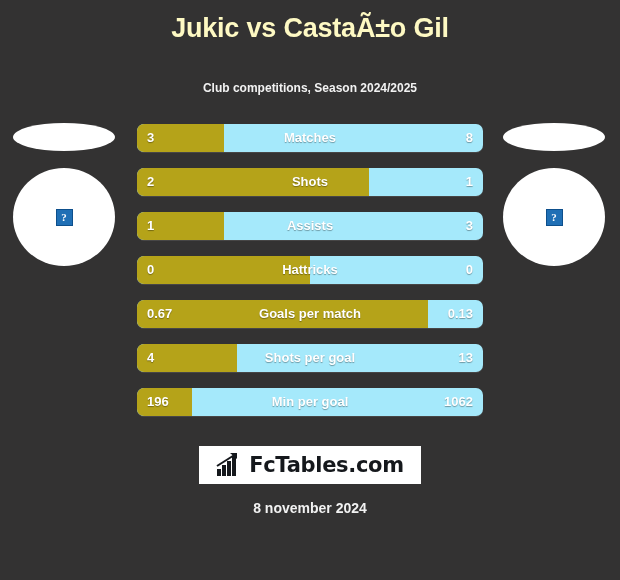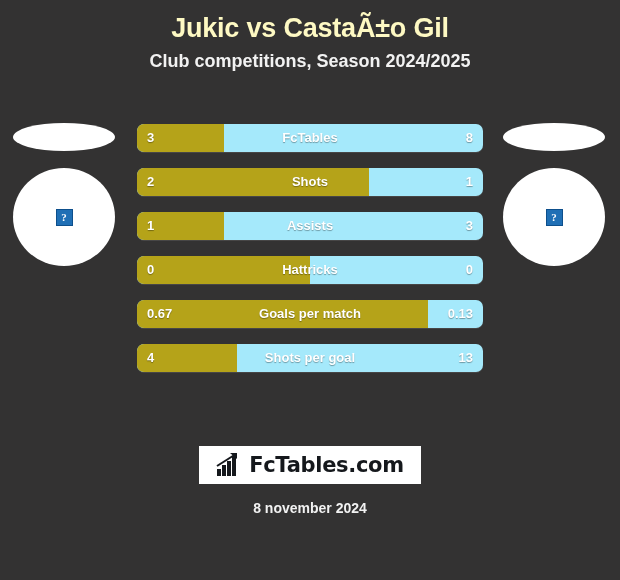--- a/index.html
+++ b/index.html
@@ -23,22 +23,22 @@
   }
   .match-title {
     font-size: 27px;
     font-weight: bold;
     color: #fef9c3;
     letter-spacing: -0.2px;
     line-height: 32px;
     white-space: nowrap;
   }
   .subtitle {
-    margin-top: 8px;
-    font-size: 18px;
+    margin-top: 35px;
+    font-size: 12px;
     font-weight: bold;
     color: #f2f2f2;
     line-height: 18px;
   }
 
   
   .side {
     position: absolute;
     top: 118px;
     width: 120px;
@@ -176,21 +176,21 @@
   <div class="photo-oval">
     <span class="broken-img">?</span>
   </div>
 </div>
 
 <div class="stats">
 
   <div class="stat-row">
     <div class="stat-fill" style="width: 25%;"></div>
     <span class="stat-home">3</span>
-    <span class="stat-label">FcTables</span>
+    <span class="stat-label">Matches</span>
     <span class="stat-away">8</span>
   </div>
 
   <div class="stat-row">
     <div class="stat-fill" style="width: 67%;"></div>
     <span class="stat-home">2</span>
     <span class="stat-label">Shots</span>
     <span class="stat-away">1</span>
   </div>
 
@@ -215,20 +215,26 @@
     <span class="stat-away">0.13</span>
   </div>
 
   <div class="stat-row">
     <div class="stat-fill" style="width: 29%;"></div>
     <span class="stat-home">4</span>
     <span class="stat-label">Shots per goal</span>
     <span class="stat-away">13</span>
   </div>
 
+  <div class="stat-row">
+    <div class="stat-fill" style="width: 16%;"></div>
+    <span class="stat-home">196</span>
+    <span class="stat-label">Min per goal</span>
+    <span class="stat-away">1062</span>
+  </div>
 
 </div>
 
 <div class="logo-box">
   <svg class="logo-icon" width="28" height="24" viewBox="0 0 28 24">
     <rect x="1" y="16" width="4" height="7" fill="#15181c"></rect>
     <rect x="6" y="12" width="4" height="11" fill="#15181c"></rect>
     <rect x="11" y="8" width="4" height="15" fill="#15181c"></rect>
     <rect x="16" y="3" width="4" height="20" fill="#15181c"></rect>
     <path d="M1 13 L20 1" stroke="#15181c" stroke-width="2" fill="none"></path>

